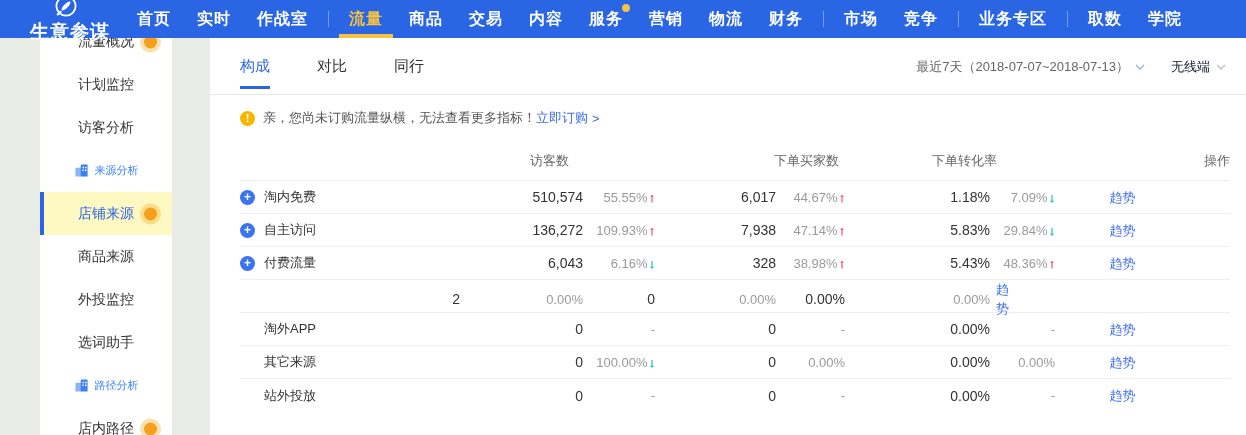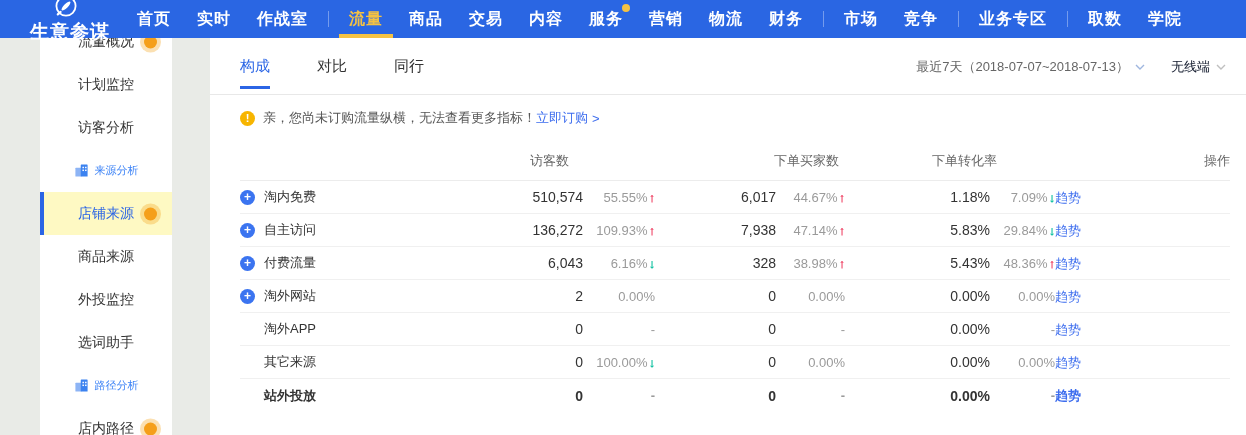--- a/index.html
+++ b/index.html
@@ -60,33 +60,33 @@
   .table { margin:14px 16px 0 30px; }
   .t-head, .t-row { display:grid; grid-template-columns:220px 123px 72px 121px 69px 145px 65px 1fr;
                     align-items:center; }
   .t-head { height:40px; border-bottom:1px solid #ececec; font-size:13px; color:#666; }
   .th1 { grid-column:1; text-align:left; }
   .th2 { grid-column:2; text-align:right; padding-right:14px; }
   .th3 { grid-column:4 / 6; text-align:right; padding-right:6px; }
   .th4 { grid-column:6 / 8; text-align:right; padding-right:58px; }
   .th5 { grid-column:8; text-align:right; }
   .t-row { height:33px; border-bottom:1px solid #f0f0f0; }
-  .t-row:last-child { border-bottom:none;font-weight:bold; }
+  .t-row:last-child { border-bottom:none; }
   .c.label { display:flex; align-items:center; }
   .exp { width:15px; height:15px; border-radius:50%; background:#3b74f0; color:#fff; flex:0 0 15px;
          display:flex; align-items:center; justify-content:center; margin-right:9px; cursor:pointer; }
   .exp::before { content:"+"; font-size:12px; font-weight:700; line-height:1; }
   .exp[data-exp="false"] { visibility:hidden; }
   .rname { font-size:13px; color:#333; }
   .c.num { text-align:right; font-size:14px; color:#333; }
   .c.chg { display:flex; justify-content:flex-end; align-items:center; font-size:13px; color:#9a9a9a; }
   .arrow { margin-left:1px; font-weight:700; font-size:13px; text-shadow:0.5px 0 0 currentColor; }
   .chg[data-dir="up"] .arrow { color:#ef4868; }
   .chg[data-dir="down"] .arrow { color:#13c2a2; }
-  .c.op { text-align:left; padding-right:40px; }
+  .c.op { text-align:center; padding-right:40px; }
   .trend-link { color:#3d6dee; font-size:13px; text-decoration:none; cursor:pointer; }
 </style>
 </head>
 <body>
 
 <div class="root">
 
   <div class="nav">
     <div class="brand">
       <svg class="brand-logo" viewBox="0 0 26 26">
@@ -267,24 +267,20 @@
           </div>
         <div class="c num">5.43%</div>
         <div class="c chg" data-dir="up">
             <span>48.36%</span>
             <span class="arrow">↑</span>
           </div>
         <div class="c op"><a class="trend-link">趋势</a></div>
       </div>
 
       <div class="t-row">
-        <div class="c label">
-          <span class="exp" data-exp="true"></span>
-          <span class="rname">淘外网站</span>
-        </div>
         <div class="c num">2</div>
         <div class="c chg" data-dir="none">
             <span>0.00%</span>
           </div>
         <div class="c num">0</div>
         <div class="c chg" data-dir="none">
             <span>0.00%</span>
           </div>
         <div class="c num">0.00%</div>
         <div class="c chg" data-dir="none">

